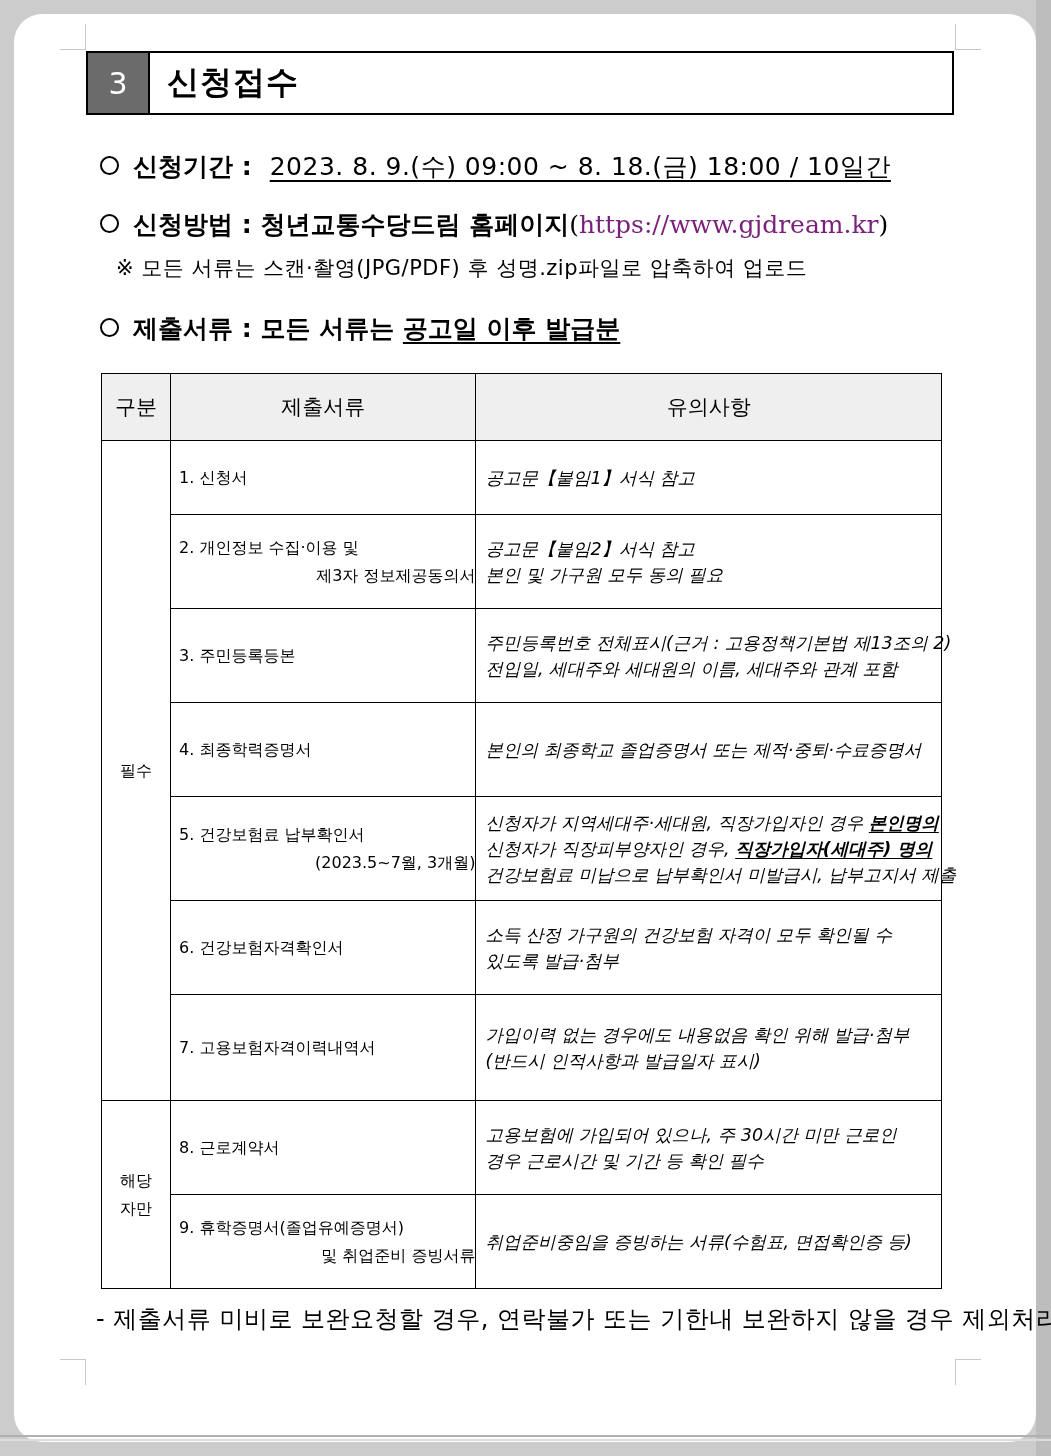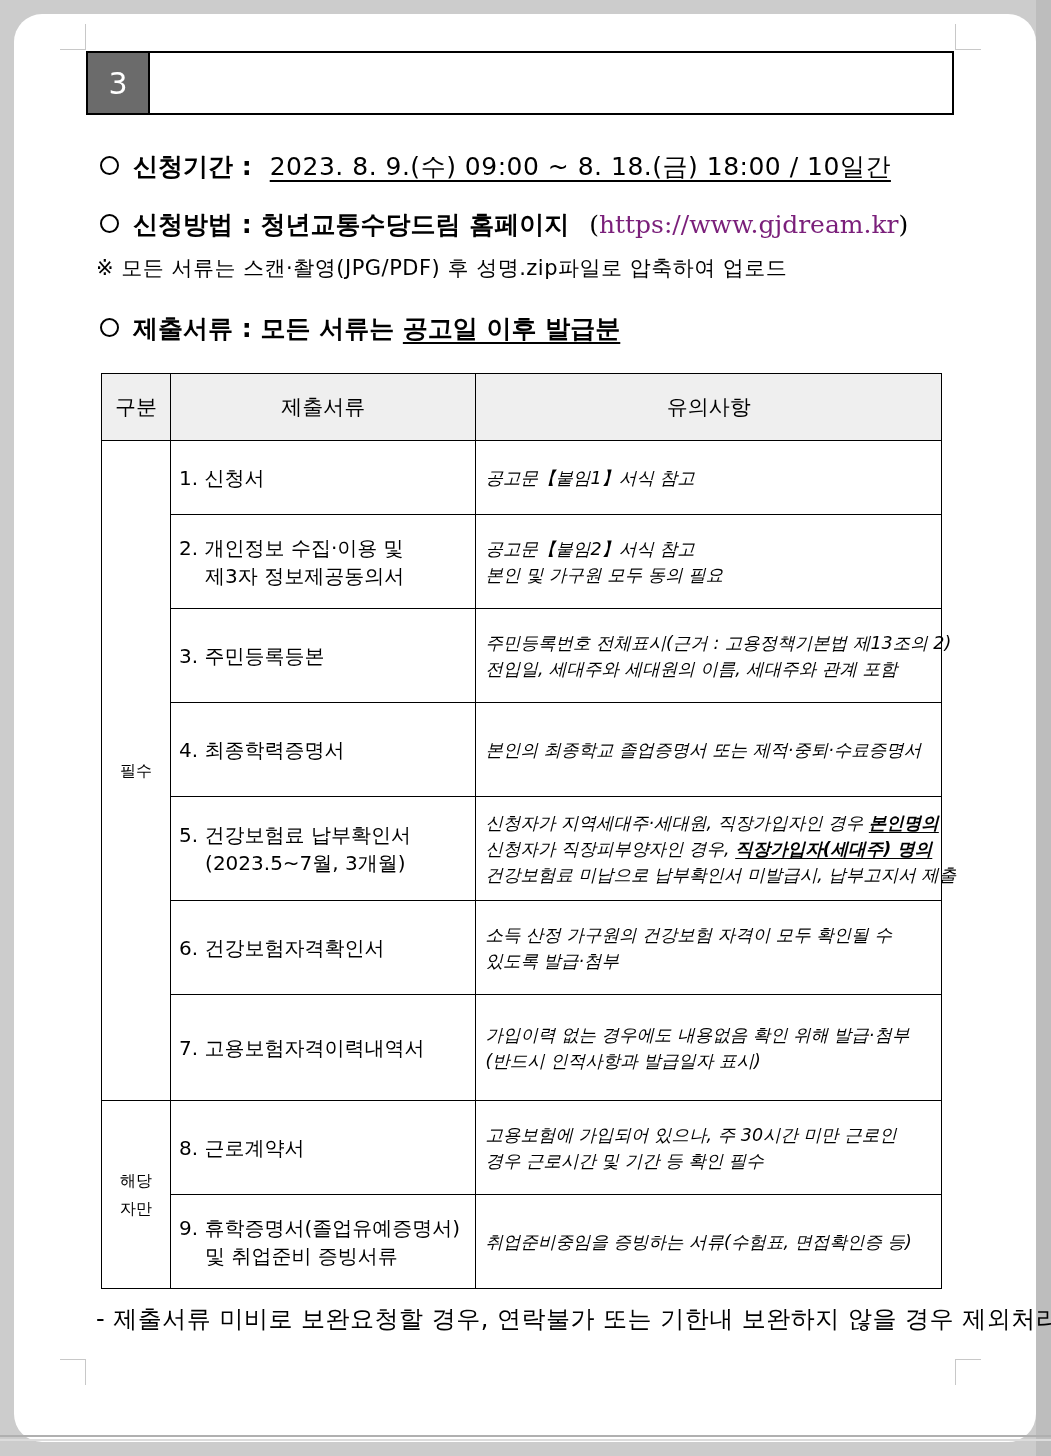--- a/index.html
+++ b/index.html
@@ -31,59 +31,60 @@
   }
   .section-title {
     padding-left:17px; font-size:32px; font-weight:bold; display:flex; align-items:center; letter-spacing:1px;
   }
 
   .line { position:absolute; left:100px; white-space:nowrap; }
   .bullet { display:inline-block; width:15px; height:15px; border:2px solid #000; border-radius:50%; margin-right:14px; vertical-align:middle; position:relative; top:-3px; }
   .l1 { top:150px; font-size:25px; font-weight:bold; }
   .l1 .val { text-decoration:underline; text-underline-offset:5px; font-weight:normal; margin-left:18px; letter-spacing:0.5px; }
   .l2 { top:208px; font-size:25px; font-weight:bold; }
-  .l2 .url { font-family:"DejaVu Serif","Liberation Serif",serif; font-weight:normal; color:#7a1f7a; margin-left:20px; }
+  .l2 .url { font-family:"DejaVu Serif","Liberation Serif",serif; font-weight:normal; color:#7a1f7a; margin-left:0; }
   .l2 .paren { font-family:"DejaVu Serif","Liberation Serif",serif; font-weight:normal; color:#000; }
-  .l3 { top:254px; left:96px; font-size:21px; letter-spacing:0.5px; }
+  .l3 { top:254px; left:116px; font-size:21px; letter-spacing:0.5px; }
   .l4 { top:312px; font-size:25px; font-weight:bold; }
   .l4 .val { font-weight:bold;margin-top:40px; }
   .l4 .ul { text-decoration:underline; text-underline-offset:5px; }
 
   table.docs {
     position:absolute; left:101px; top:373px; width:841px;
     border-collapse:collapse; table-layout:fixed; font-size:20px;
   }
   table.docs td, table.docs th { border:1px solid #000; padding:0; vertical-align:middle; }
   table.docs th { background:#efefef; font-weight:normal; font-size:21px; height:66px; }
   .col-cat { width:69px; }
   .col-doc { width:305px; }
   .col-note { width:465px; }
   .cat { text-align:center; font-size:16px; line-height:28px; }
-  .doc { padding-left:8px !important; font-size:20px; line-height:28px;margin-top:16px; }
-  .doc .indent { padding-left:26px; }
+  .doc { padding-left:8px !important; font-size:16px; line-height:28px;margin-top:16px; }
+  .doc .indent { padding-left:26px;text-align:right; }
   .note { padding-left:9px !important; padding-right:4px !important; font-size:17.5px; line-height:26px; white-space:nowrap;font-style:italic; }
   .note b { text-decoration:underline; text-underline-offset:3px; }
 
   .footnote { position:absolute; left:96px; top:1303px; font-size:24px; white-space:nowrap; letter-spacing:0.5px; }
 </style>
 </head>
 <body>
 
 <div class="right-strip"></div>
 <div class="page"></div>
 <div class="bottom-line1"></div>
 <div class="bottom-line2"></div>
 
 <div class="corner c-tl"></div>
 <div class="corner c-tr"></div>
 <div class="corner c-bl"></div>
 <div class="corner c-br"></div>
 
 <div class="section-header">
   <div class="section-num">3</div>
+  <div class="section-title">신청접수</div>
 </div>
 
 <div class="line l1">
   <span class="bullet"></span><span>신청기간 :</span><span class="val">2023. 8. 9.(수) 09:00 ~ 8. 18.(금) 18:00 / 10일간</span>
 </div>
 
 <div class="line l2">
   <span class="bullet"></span><span>신청방법 :</span>
   <span>청년교통수당드림 홈페이지</span><span class="url"><span class="paren">(</span><span>https://www.gjdream.kr</span><span class="paren">)</span></span>
 </div>

